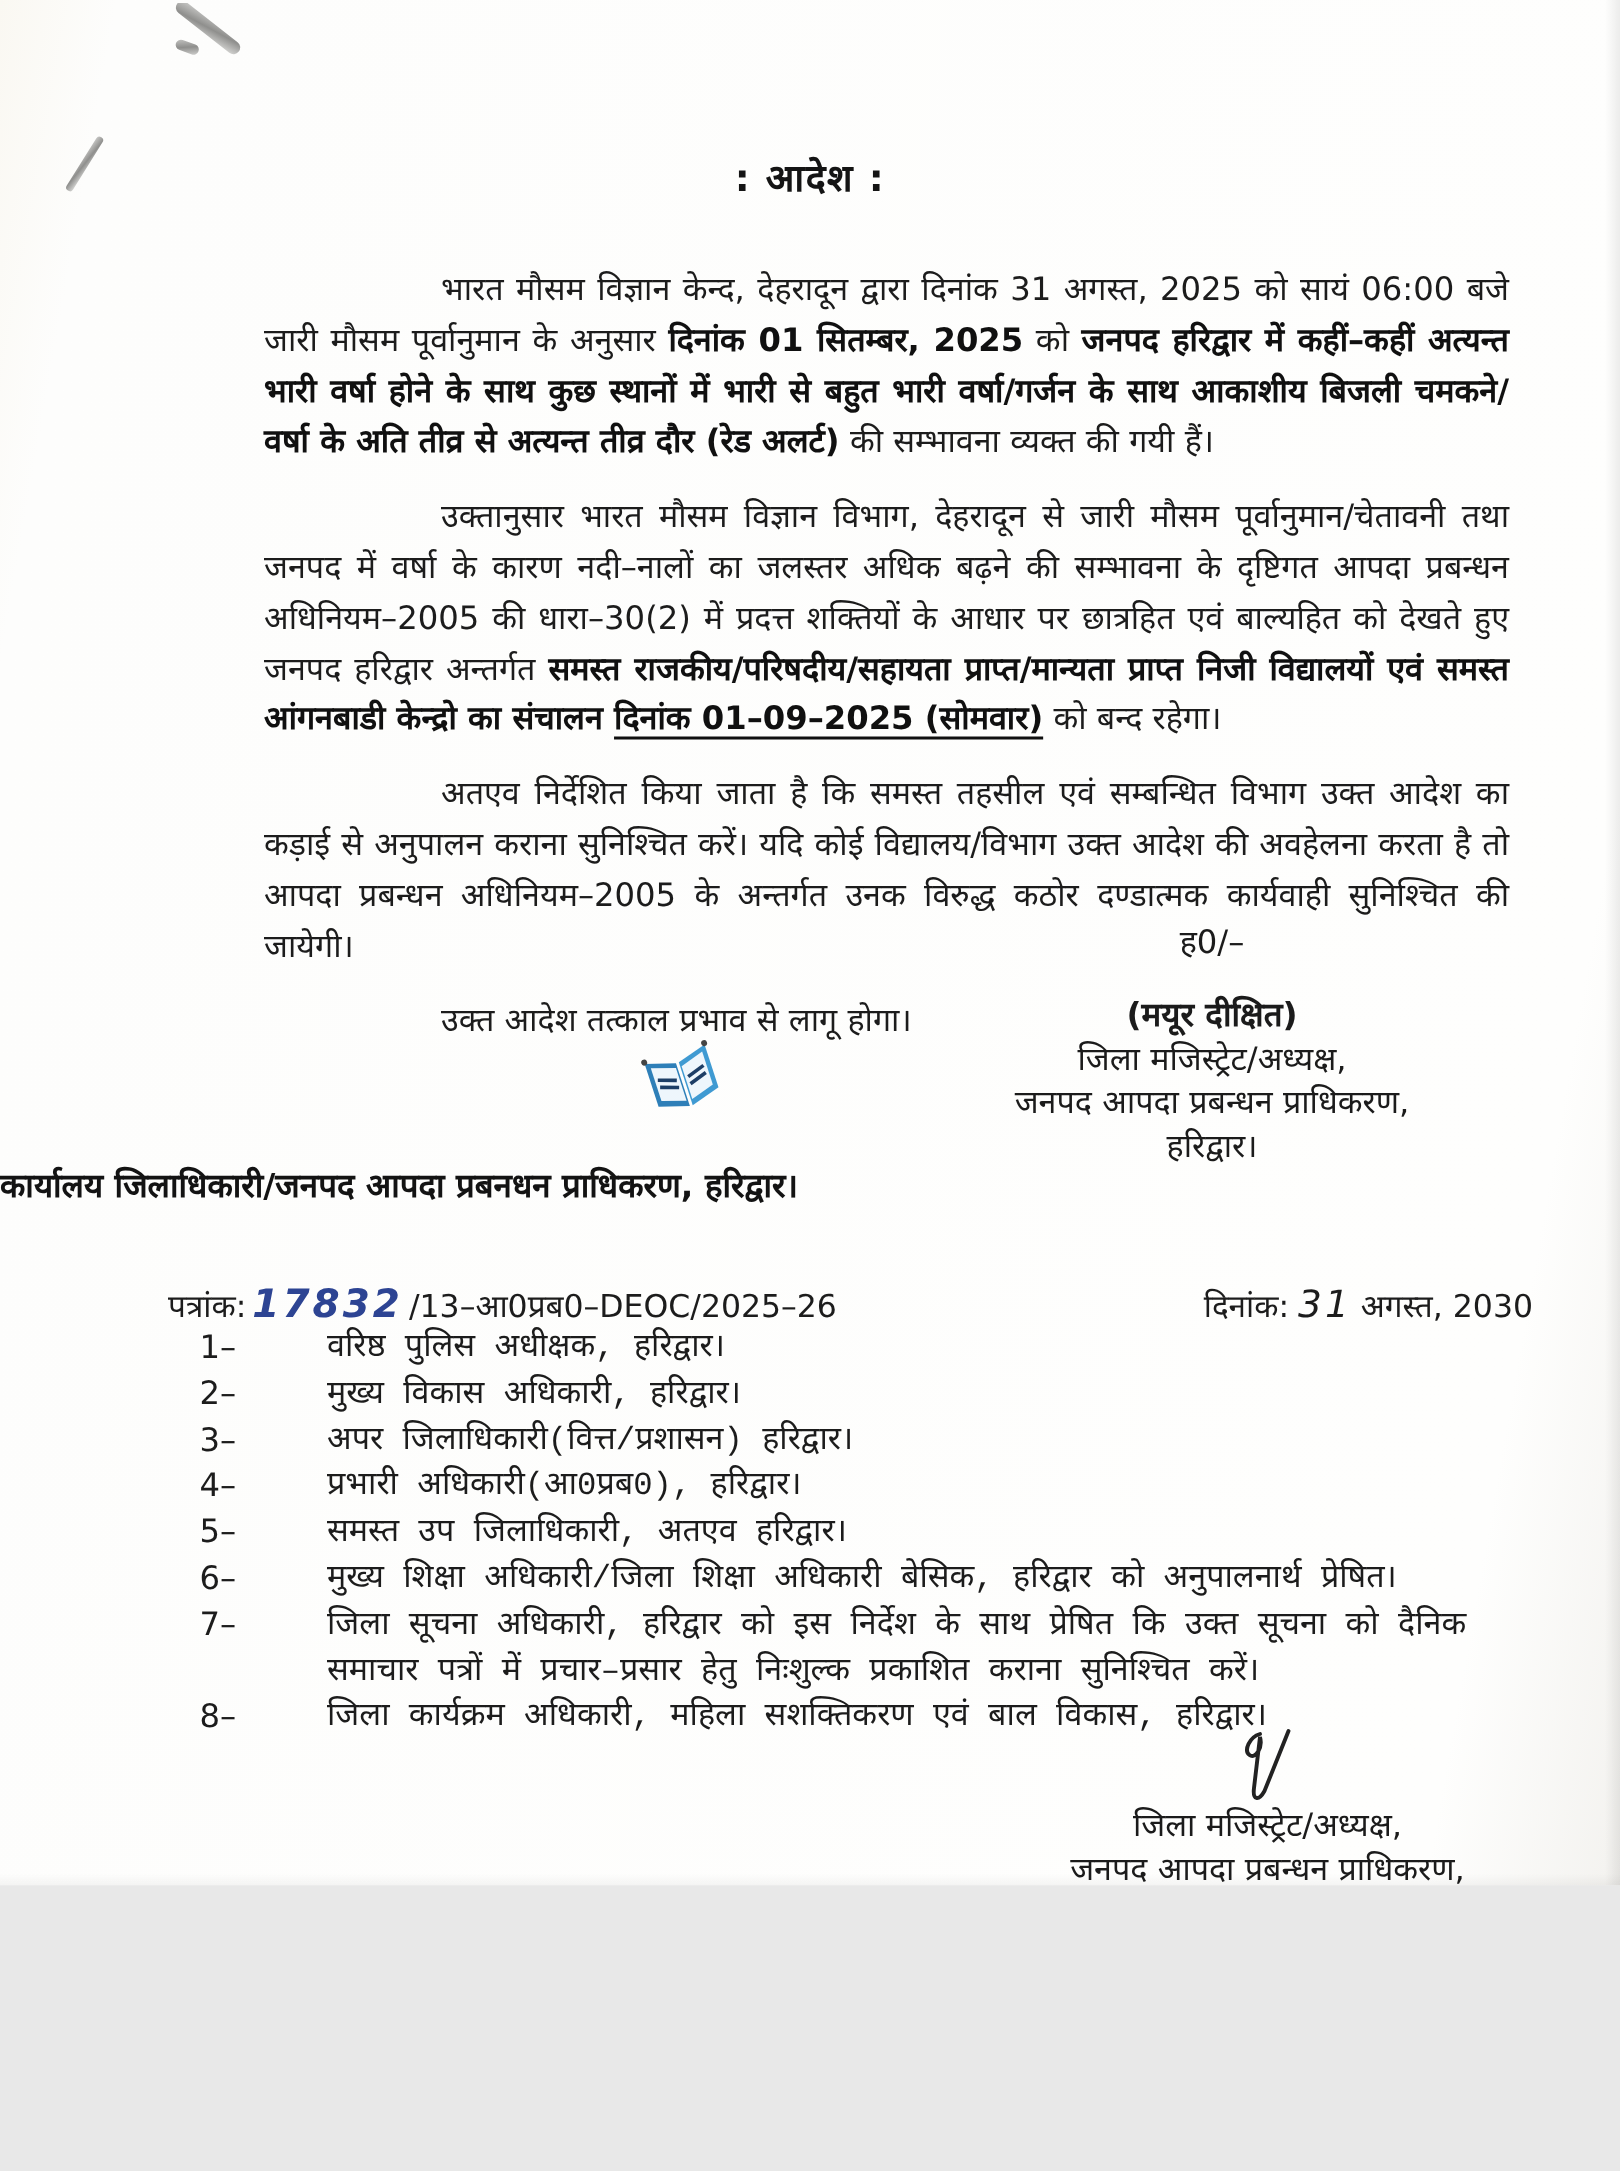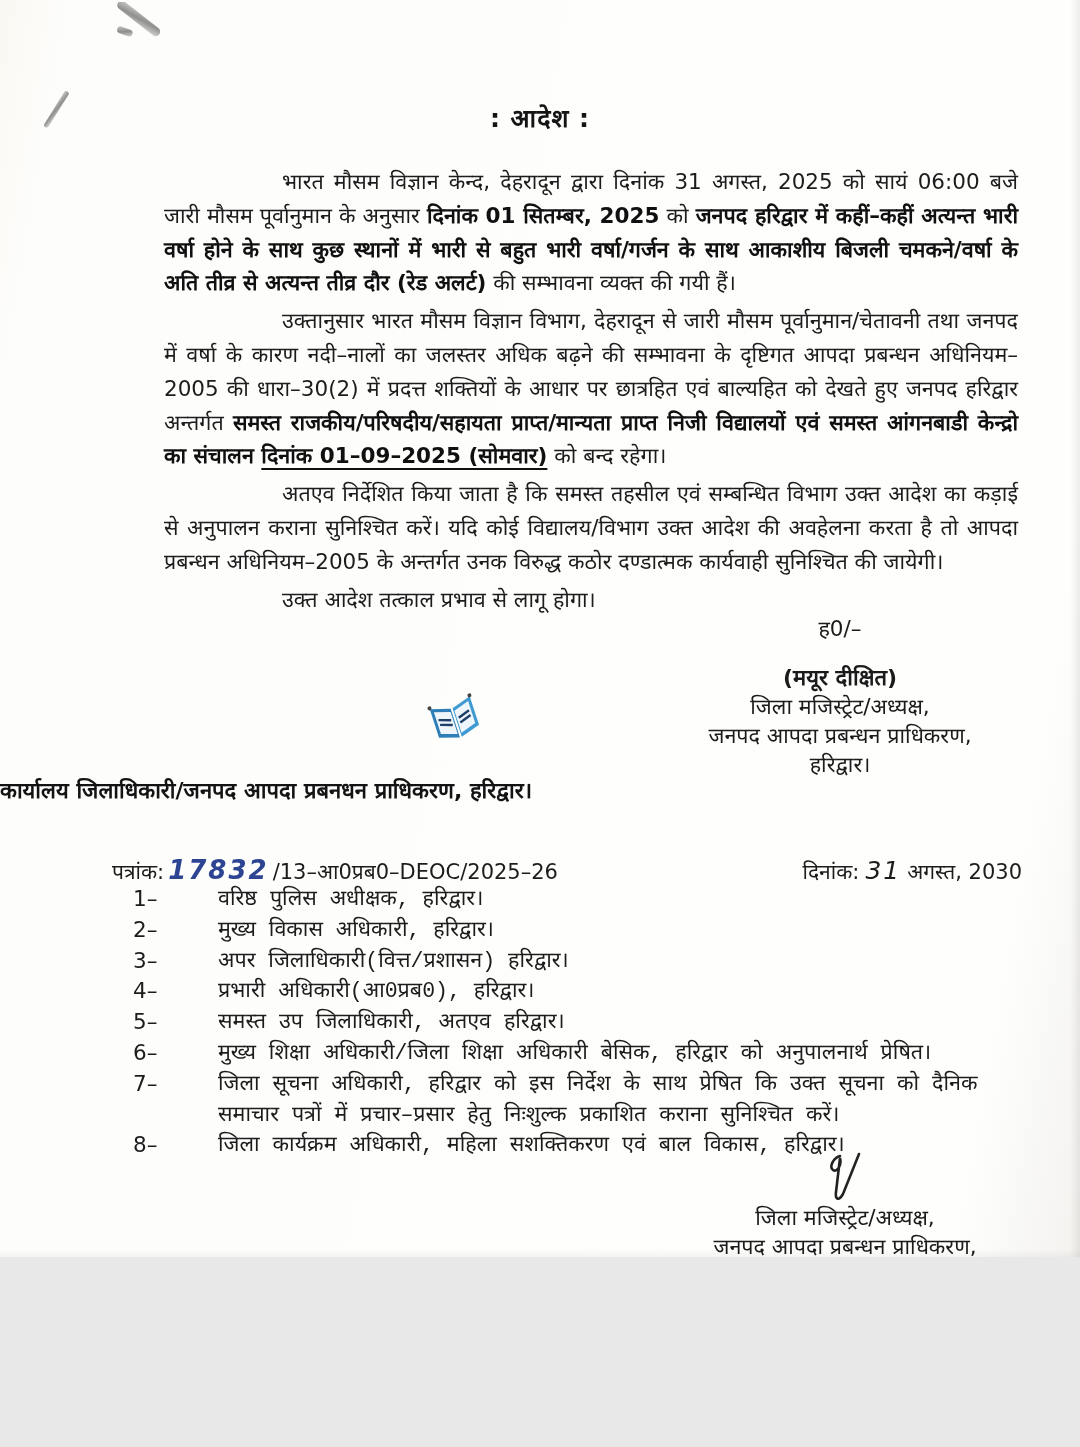--- a/index.html
+++ b/index.html
@@ -23,29 +23,29 @@
   .doc-title {
     position:absolute; top:100px; left:0; right:0;
     text-align:center; font-weight:700; font-size:25px; color:#141414;
     letter-spacing:1px;
   }
   .order-body {
     position:absolute; top:161px; left:160px; width:862px;
     font-size:21.5px; line-height:33.8px; text-align:justify;
     color:#1c1c1c;
   }
-  .para { margin:4px; text-indent:118px; }
+  .para { margin:16px; text-indent:118px; }
   .seg-bold { font-weight:700; color:#101010; }
   .seg-underline {
     text-decoration:underline;
     text-decoration-thickness:2px;
     text-underline-offset:5px;
   }
   .sig-top {
-    position:absolute; top:614px; left:672px; width:336px;
+    position:absolute; top:614px; left:640px; width:336px;
     text-align:center; font-size:21.5px; line-height:29px; color:#1b1b1b;
   }
   .sig-top .sig-name { font-weight:700; font-size:22px;margin-top:20px; }
   .office-line {
     position:absolute; top:774px; left:0; right:0;
     text-align:left; font-weight:700; font-size:22px; color:#131313;
   }
   .ref-row {
     position:absolute; top:817px; left:112px; right:58px;
     display:flex; justify-content:space-between; align-items:baseline;

